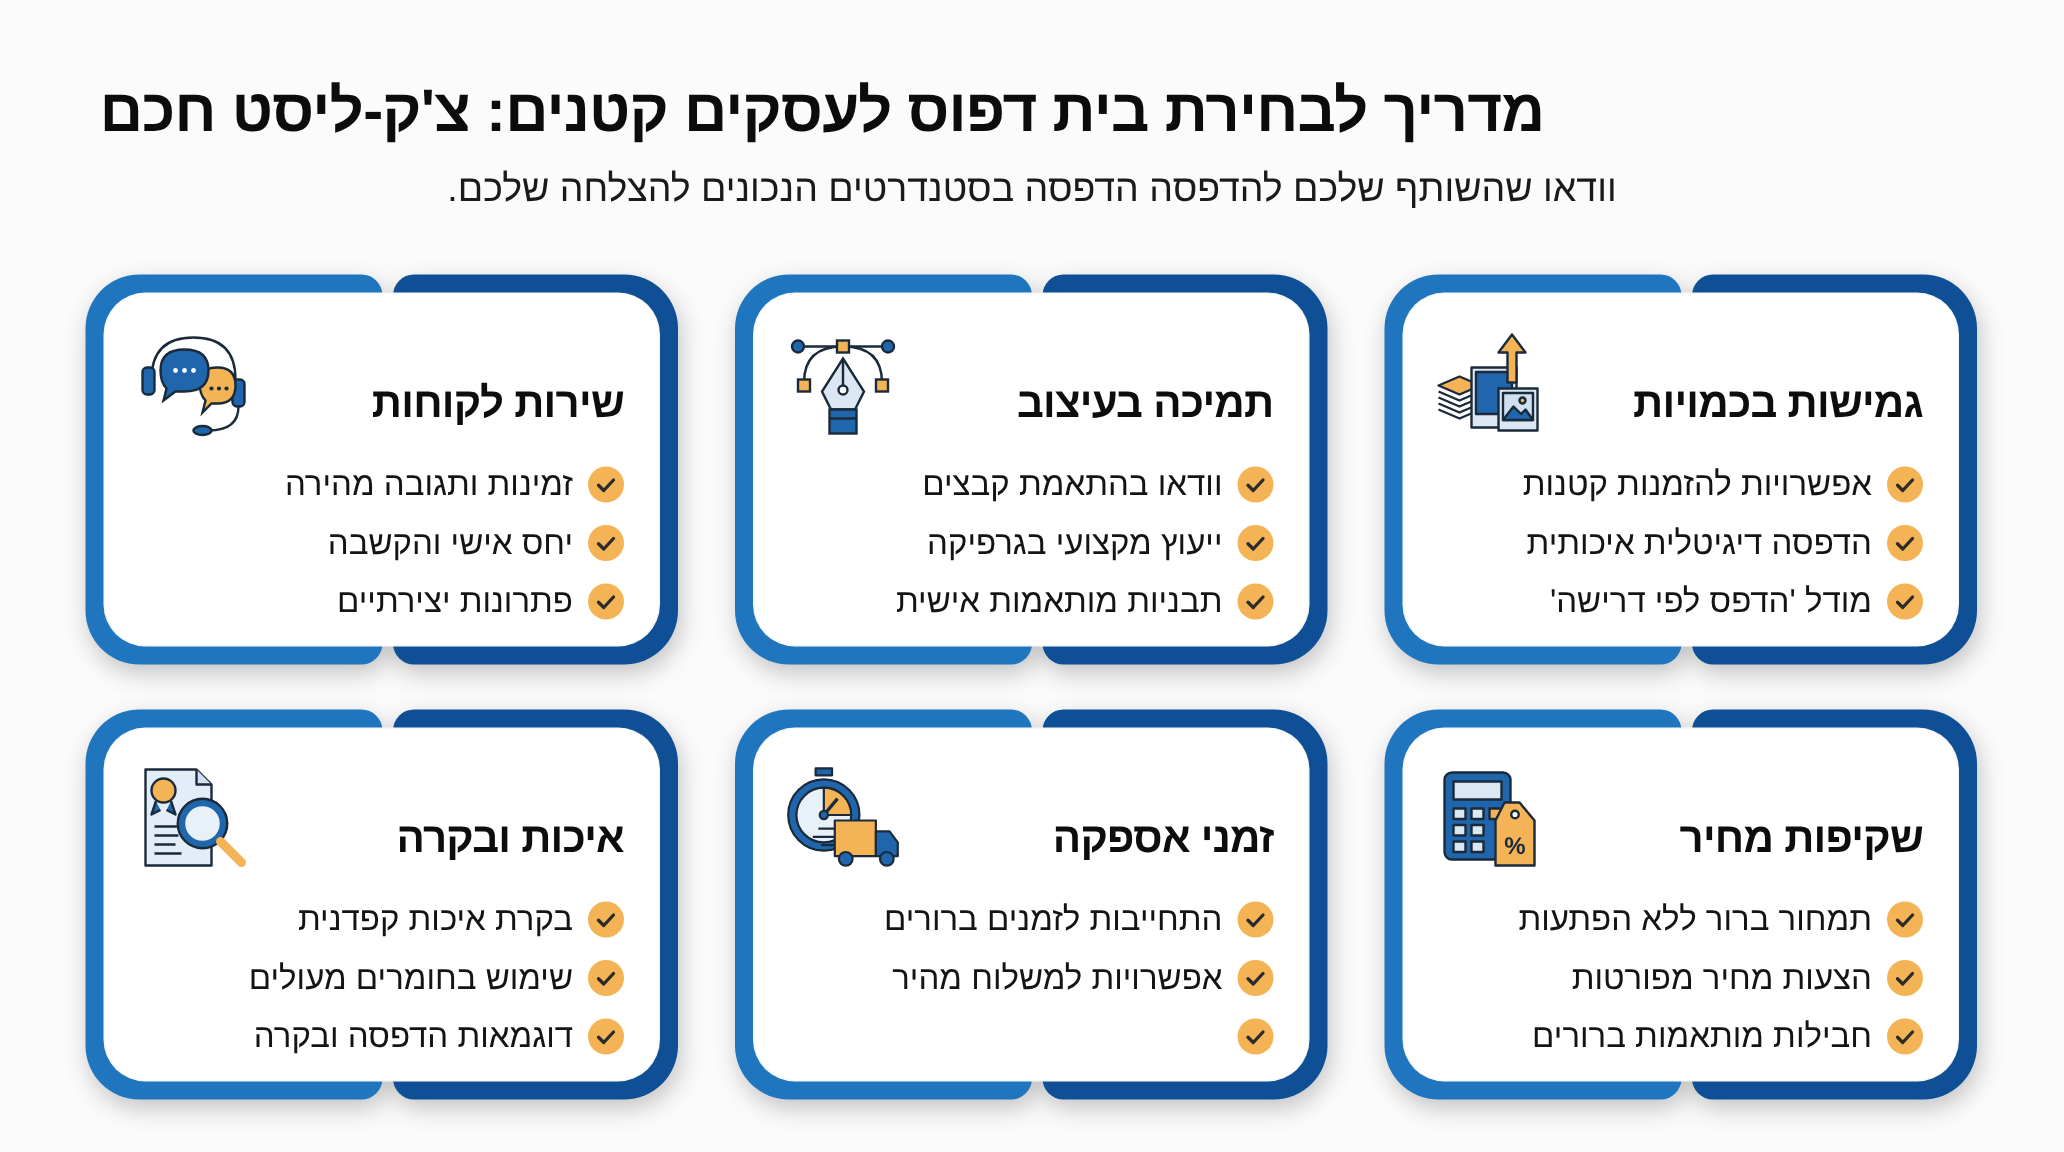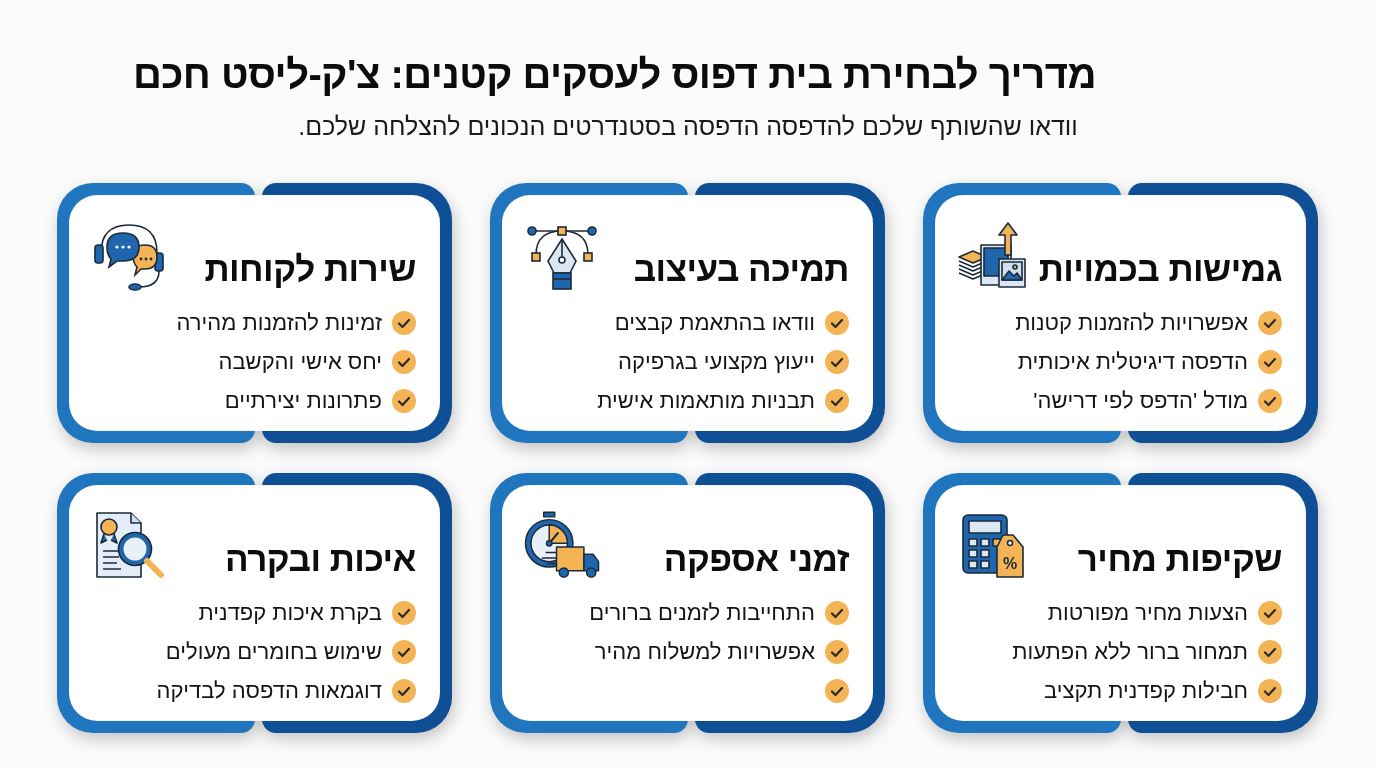--- a/index.html
+++ b/index.html
@@ -1,19 +1,19 @@
 <!DOCTYPE html>
 <html><head>
   <meta charset="utf-8">
   <style>
     * { box-sizing: border-box; margin: 0; padding: 0; }
     html, body { width: 1376px; height: 768px; background: #fbfbfb; overflow: hidden; }
     body { font-family: "Liberation Sans", "DejaVu Sans", sans-serif; color: #111; position: relative; }
     .title {
-      position: absolute; top: 52px; left: 0; width: 1096px; text-align: right;
+      position: absolute; top: 52px; left: 0; width: 1096px; text-align: center;
       font-size: 40px; font-weight: 700; direction: rtl; letter-spacing: -0.5px; color: #0c0c0c;
     }
     .subtitle {
       position: absolute; top: 112px; left: 0; width: 1376px; text-align: center;
       font-size: 25px; direction: rtl; color: #1a1a1a;
     }
     .card {
       position: absolute; width: 395px; height: 260px;
       filter: drop-shadow(2px 6px 8px rgba(0,0,0,0.22));
     }
@@ -31,21 +31,21 @@
     .panel {
       position: absolute; top: 12px; left: 12px; right: 12px; bottom: 12px;
       background: #ffffff; border-radius: 28px;
       box-shadow: inset 0 0 0 1px rgba(0,0,0,0.03);
     }
     .card-head {
       position: absolute; top: 22px; left: 18px; right: 24px; height: 80px;
       display: flex; flex-direction: row-reverse; align-items: center; justify-content: space-between;
     }
     .card-title {
-      font-size: 35px; font-weight: 700; direction: rtl; color: #0d0d0d; letter-spacing: -0.5px; margin-top: 24px;
+      font-size: 28px; font-weight: 700; direction: rtl; color: #0d0d0d; letter-spacing: -0.5px; margin-top: 24px;
     }
     .card-icon { width: 84px; height: 80px; display: block; }
     .items {
       position: absolute; top: 108px; right: 24px; left: 18px;
       list-style: none; direction: rtl;
     }
     .item {
       display: flex; flex-direction: row; align-items: center; height: 39px;
     }
     .check {
@@ -200,21 +200,21 @@
           </g>
       </svg>
     </div>
     <ul class="items">
       <li class="item">
         <span class="check">
             <svg width="24" height="24">
               <use href="#chk"></use>
             </svg>
           </span>
-        <span class="item-text">זמינות להזמנות מהירה</span>
+        <span class="item-text">זמינות ותגובה מהירה</span>
       </li>
       <li class="item">
         <span class="check">
             <svg width="24" height="24">
               <use href="#chk"></use>
             </svg>
           </span>
         <span class="item-text">יחס אישי והקשבה</span>
       </li>
       <li class="item">
@@ -252,37 +252,37 @@
         <text x="57" y="62" text-anchor="middle" font-size="16" font-weight="700" fill="#1b2a3a" font-family="Liberation Sans, sans-serif">%</text>
       </svg>
     </div>
     <ul class="items">
       <li class="item">
         <span class="check">
             <svg width="24" height="24">
               <use href="#chk"></use>
             </svg>
           </span>
+        <span class="item-text">תמחור ברור ללא הפתעות</span>
+      </li>
+      <li class="item">
+        <span class="check">
+            <svg width="24" height="24">
+              <use href="#chk"></use>
+            </svg>
+          </span>
         <span class="item-text">הצעות מחיר מפורטות</span>
       </li>
       <li class="item">
         <span class="check">
             <svg width="24" height="24">
               <use href="#chk"></use>
             </svg>
           </span>
-        <span class="item-text">תמחור ברור ללא הפתעות</span>
-      </li>
-      <li class="item">
-        <span class="check">
-            <svg width="24" height="24">
-              <use href="#chk"></use>
-            </svg>
-          </span>
-        <span class="item-text">חבילות קפדנית תקציב</span>
+        <span class="item-text">חבילות מותאמות ברורים</span>
       </li>
     </ul>
   </div>
 </div>
 
 <div class="card" style="left:490px; top:473px;padding-left:39px;">
   <div class="frame-left"></div>
   <div class="frame-right"></div>
   <div class="panel">
     <div class="card-head">
@@ -366,17 +366,17 @@
             </svg>
           </span>
         <span class="item-text">שימוש בחומרים מעולים</span>
       </li>
       <li class="item">
         <span class="check">
             <svg width="24" height="24">
               <use href="#chk"></use>
             </svg>
           </span>
-        <span class="item-text">דוגמאות הדפסה לבדיקה</span>
+        <span class="item-text">דוגמאות הדפסה ובקרה</span>
       </li>
     </ul>
   </div>
 </div>
 
 </body></html>

